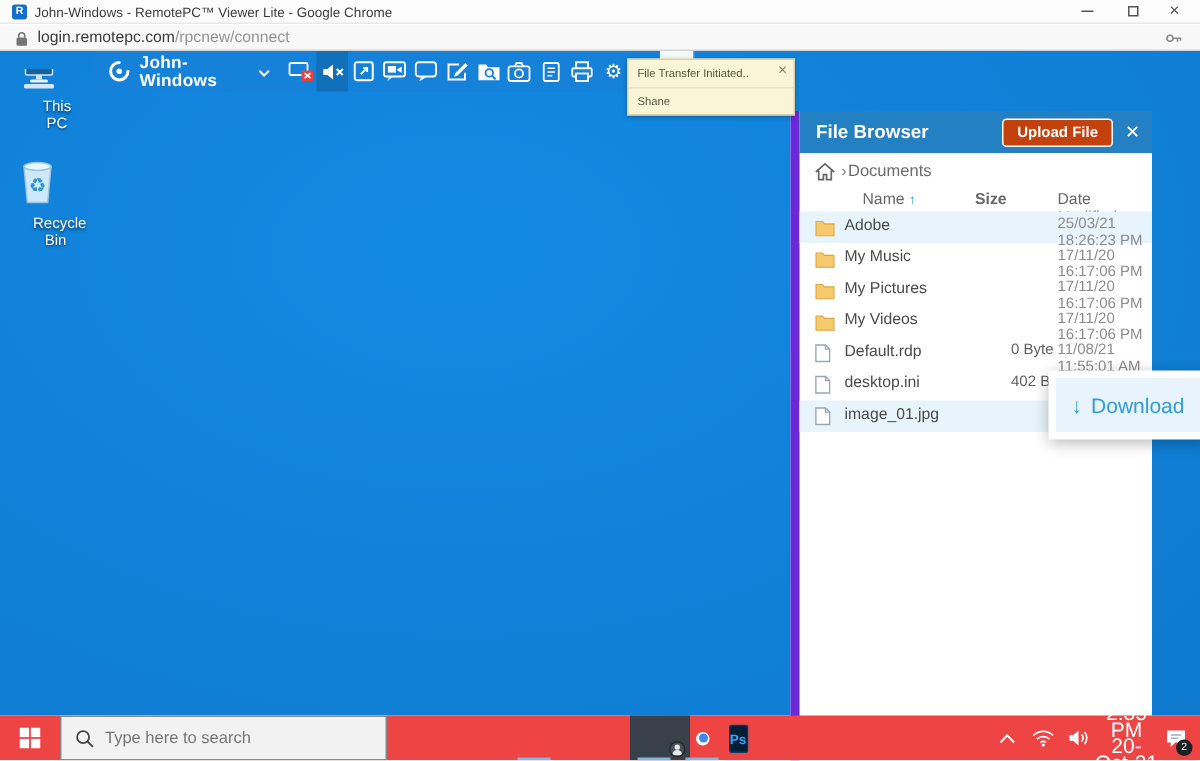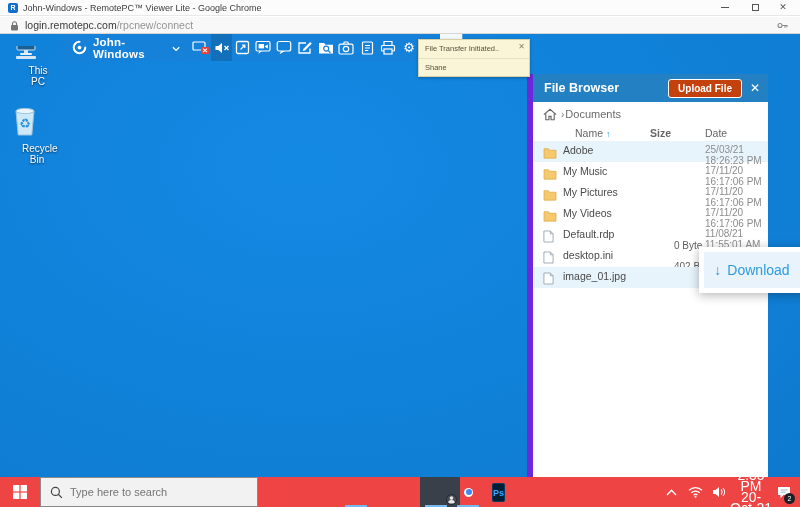--- a/index.html
+++ b/index.html
@@ -60,35 +60,35 @@
   #thead { position:absolute; left:0; top:53px; width:100%; height:14px; }
   #thead .th { position:absolute; top:0; font-size:10.5px; color:#666; }
   #th-name { left:10px; color:#2d9be0;padding-left:32px; }
   #th-size { left:117px;font-weight:bold; } #th-date { left:172px; }
   #sort-arrow { color:#2d9be0; font-size:9px; }
   #tbody { position:absolute; left:0; top:67px; width:100%;text-decoration:underline; }
   .frow { position:relative; height:21px; cursor:default; }
   .frow.hl { background:#e8f4fc; }
   .ficon { position:absolute; left:10px; top:4px; }
   .fname { position:absolute; left:30px; top:3px; font-size:10.5px; color:#4a4a4a; }
-  .fsize { position:absolute; left:117px; top:15px; font-size:10px; color:#5e5e5e;padding-left:24px; }
+  .fsize { position:absolute; left:117px; top:3px; font-size:10px; color:#5e5e5e;padding-left:24px; }
   .fdate { position:absolute; left:172px; top:3px; font-size:10px; color:#8c8c8c; }
 
   #dl-popup { position:absolute; left:166px; top:173px; width:106px; height:46px; background:#fff; padding:5px; box-shadow:0 2px 10px rgba(0,0,0,.3); z-index:7; }
   #dl-inner { width:100%; height:100%; background:#e8f3fc; display:flex; align-items:center; justify-content:center; cursor:pointer; }
   #dl-arrow { color:#2d9ce0; font-size:14px; font-weight:bold; margin-right:6px; }
   #dl-label { color:#2d9ce0; font-size:14px; }
 
   
   #taskbar { position:absolute; left:0; top:477px; width:800px; height:30px; background:#ef4444; z-index:8; }
   #start-btn { position:absolute; left:0; top:0; width:40px; height:30px; display:flex; align-items:center; justify-content:center; cursor:pointer; }
   #searchbox { position:absolute; left:40px; top:0; width:218px; height:30px; background:#f2f2f2; border:1px solid #8a8a8a; display:flex; align-items:center; cursor:text; }
   #searchbox svg { margin:0 7px 0 9px; }
   #search-input { border:none; outline:none; background:transparent; font-size:11px; color:#444; width:170px; font-family:"Liberation Sans",sans-serif; }
-  .tb-tile { position:absolute; top:0; width:32px; height:30px; display:flex; align-items:center; cursor:pointer;padding-left:40px; }
+  .tb-tile { position:absolute; top:0; width:32px; height:30px; display:flex; align-items:center; justify-content:center; cursor:pointer;padding-left:40px; }
   .tb-tile.open::after { content:""; position:absolute; left:5px; bottom:0; width:22px; height:2px; background:#76b9ed; }
   #tile-store { left:272px; } #tile-edge { left:306px; } #tile-folder { left:340px; }
   #tile-mail { left:376px; } #tile-chrome { left:420px; background:#3a4049; } #tile-ps { left:452px; }
   #chrome-ball { position:relative; width:17px; height:17px; border-radius:50%;
      background:conic-gradient(from -45deg,#ea4335 0 120deg,#fbbc05 0 200deg,#34a853 0 360deg); }
   #chrome-ball::before { content:""; position:absolute; left:4px; top:4px; width:9px; height:9px; background:#fff; border-radius:50%; }
   #chrome-ball::after { content:""; position:absolute; left:5.5px; top:5.5px; width:6px; height:6px; background:#4285f4; border-radius:50%; }
   #chrome-avatar { position:absolute; right:3px; bottom:2px; width:11px; height:11px; background:#4a4f57; border:1px solid #23272e; border-radius:50%; display:flex; align-items:flex-end; justify-content:center; overflow:hidden; }
   #ps-badge { width:19px; height:19px; background:#001e36; border:1px solid #31a8ff33; border-radius:2px; color:#31a8ff; font-size:9px; font-weight:bold; text-align:center; line-height:18px; }
   #edge-ball { width:18px; height:18px; border-radius:50%; background:conic-gradient(from 160deg,#35c1cf,#2389d6,#1b4f9e,#35c1cf); }

